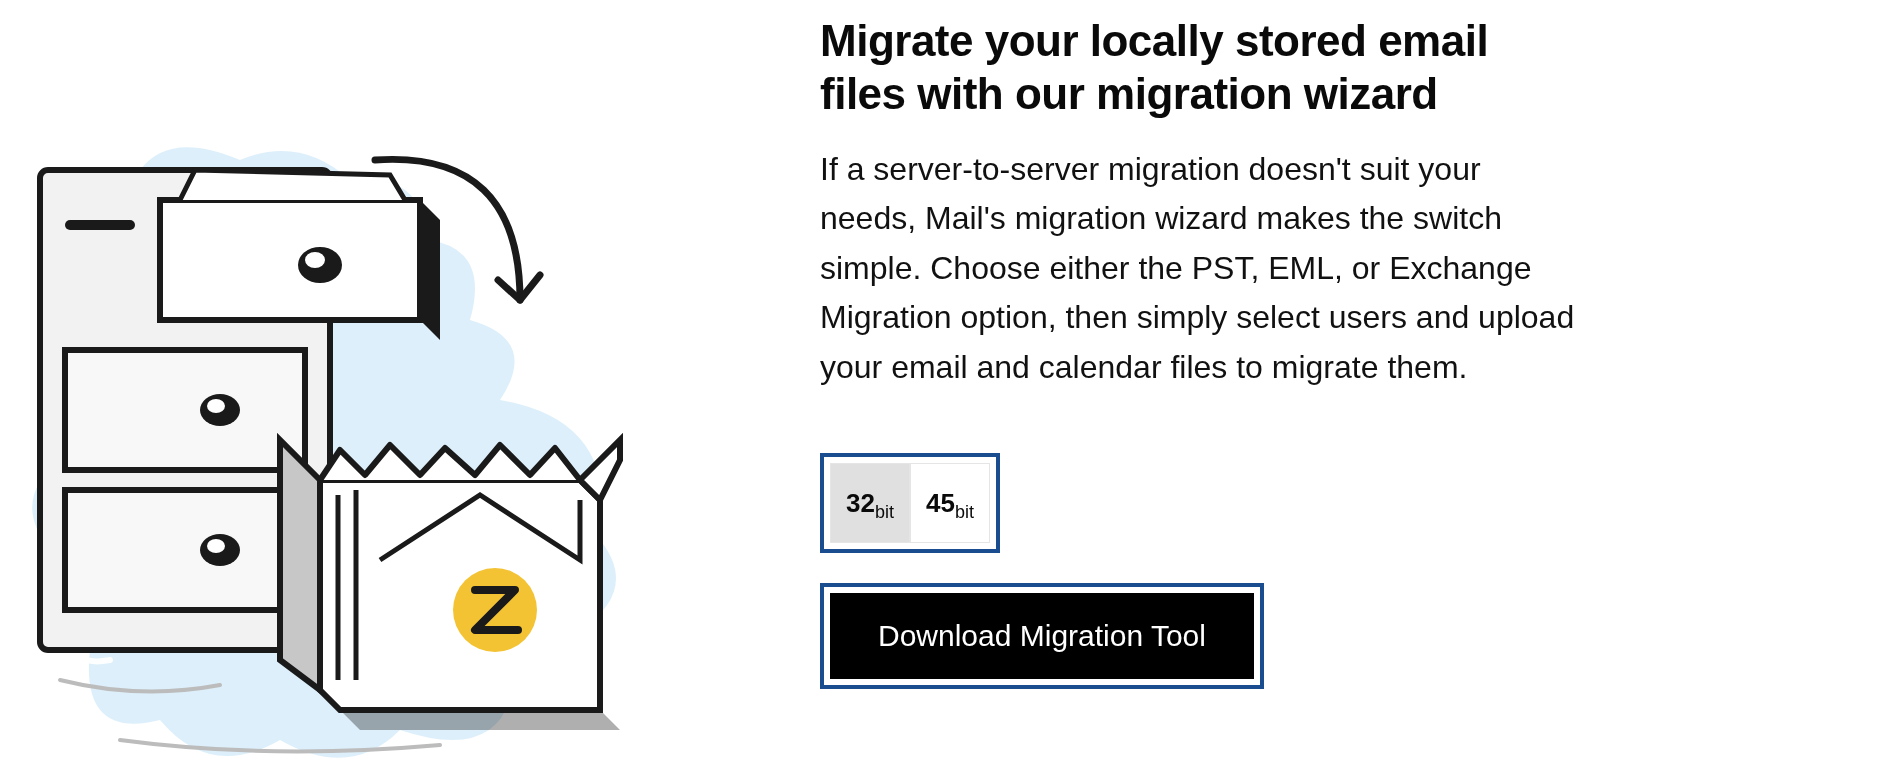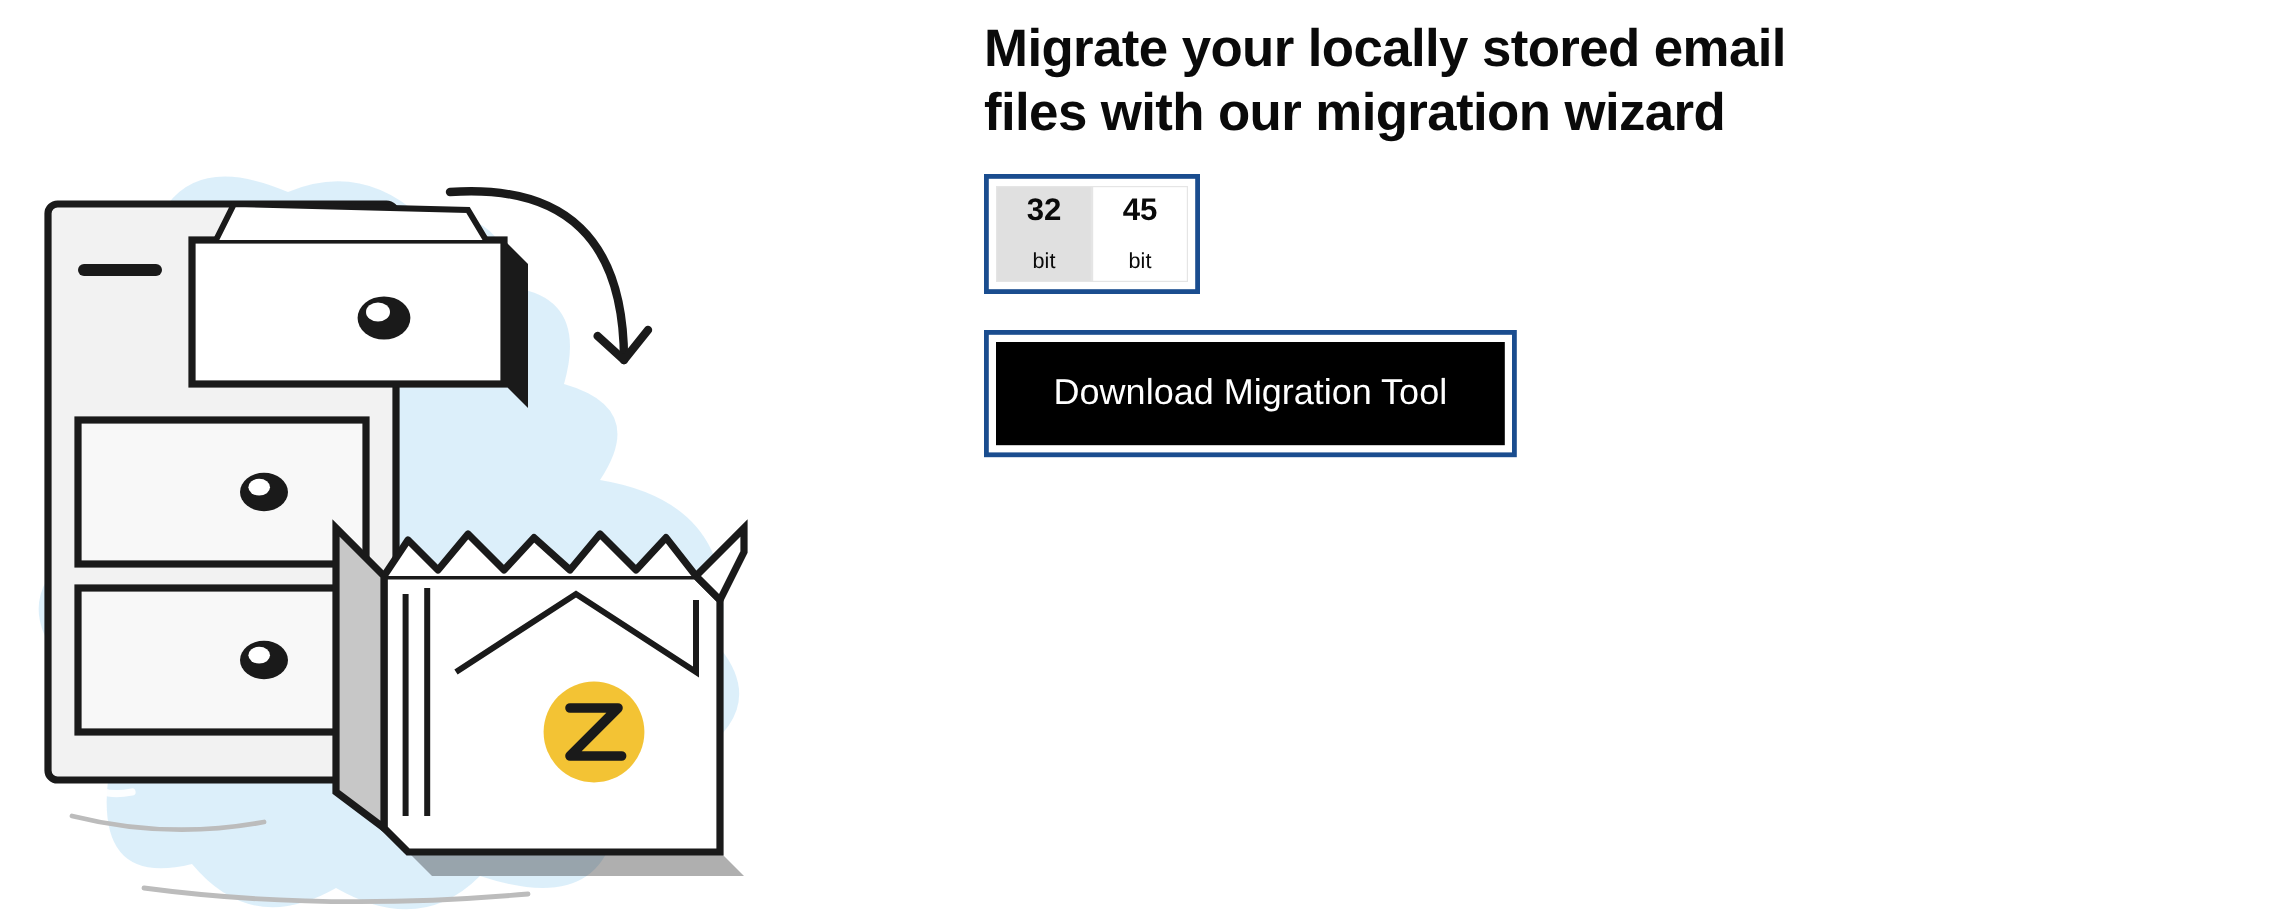--- a/index.html
+++ b/index.html
@@ -4,21 +4,21 @@
 <style>
   * { box-sizing: border-box; margin: 0; padding: 0; }
   html, body { width: 1898px; height: 770px; background: #ffffff; font-family: -apple-system, BlinkMacSystemFont, "Segoe UI", Helvetica, Arial, sans-serif; color: #0a0a0a; }
   .page { display: flex; width: 100%; height: 100%; }
   .left { flex: 0 0 820px; position: relative; padding: 20px 0 0 20px; }
   .right { flex: 1; padding: 15px 60px 0 0; }
   .illus-wrap { position: relative; width: 620px; height: 650px; margin-top: 120px; }
   h2.heading { font-size: 44px; line-height: 1.2; font-weight: 800; letter-spacing: -0.5px; margin-bottom: 24px; max-width: 720px; }
   p.body { font-size: 32px; line-height: 1.55; font-weight: 400; color: #111; max-width: 760px; margin-bottom: 60px; }
   .bit-selector { display: inline-flex; border: 4px solid #1a4d8f; padding: 6px; gap: 0; margin-bottom: 30px; }
-  .bit-option { width: 80px; height: 80px; display: flex; flex-direction: column; align-items: center; justify-content: center; cursor: pointer; background: #ffffff; border: 1px solid #e5e5e5; }
+  .bit-option { width: 80px; height: 80px; display: flex; flex-direction: row; align-items: center; justify-content: center; cursor: pointer; background: #ffffff; border: 1px solid #e5e5e5; }
   .bit-option.selected { background: #e0e0e0; }
   .bit-num { font-size: 26px; font-weight: 700; line-height: 1; }
   .bit-label { font-size: 18px; font-weight: 400; line-height: 1.2; margin-top: 20px; }
   .download-btn-wrap { display: inline-block; border: 4px solid #1a4d8f; padding: 6px; }
   .download-btn { background: #000000; color: #ffffff; font-size: 30px; padding: 26px 48px; border: none; cursor: pointer; display: block; }
 </style>
 </head>
 <body>
 
 <div class="page">
@@ -80,20 +80,21 @@
         </g>
 
         <path d="M40 540 Q120 560 200 545" stroke="#bcbcbc" stroke-width="4" fill="none" stroke-linecap="round"></path>
         <path d="M100 600 Q250 620 420 605" stroke="#bcbcbc" stroke-width="4" fill="none" stroke-linecap="round"></path>
       </svg>
     </div>
   </div>
 
   <div class="right">
     <h2 class="heading">Migrate your locally stored email files with our migration wizard</h2>
+    <p class="body">If a server-to-server migration doesn't suit your needs, Mail's migration wizard makes the switch simple. Choose either the PST, EML, or Exchange Migration option, then simply select users and upload your email and calendar files to migrate them.</p>
 
     <div class="bit-selector">
       <div class="bit-option selected">
         <span class="bit-num">32</span>
         <span class="bit-label">bit</span>
       </div>
       <div class="bit-option">
         <span class="bit-num">45</span>
         <span class="bit-label">bit</span>
       </div>

